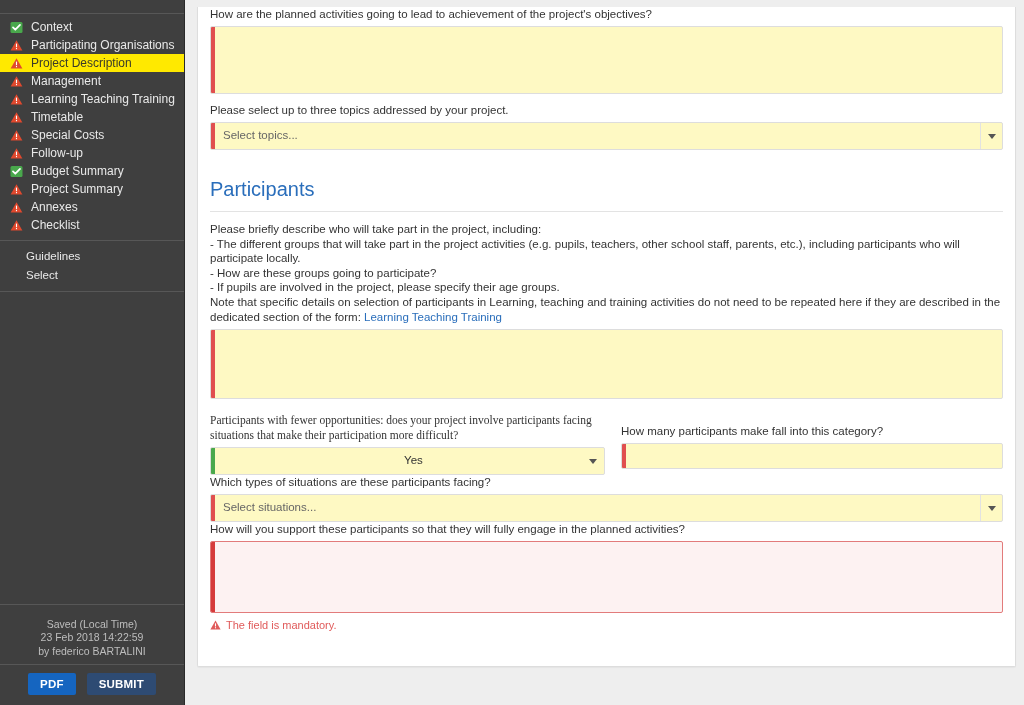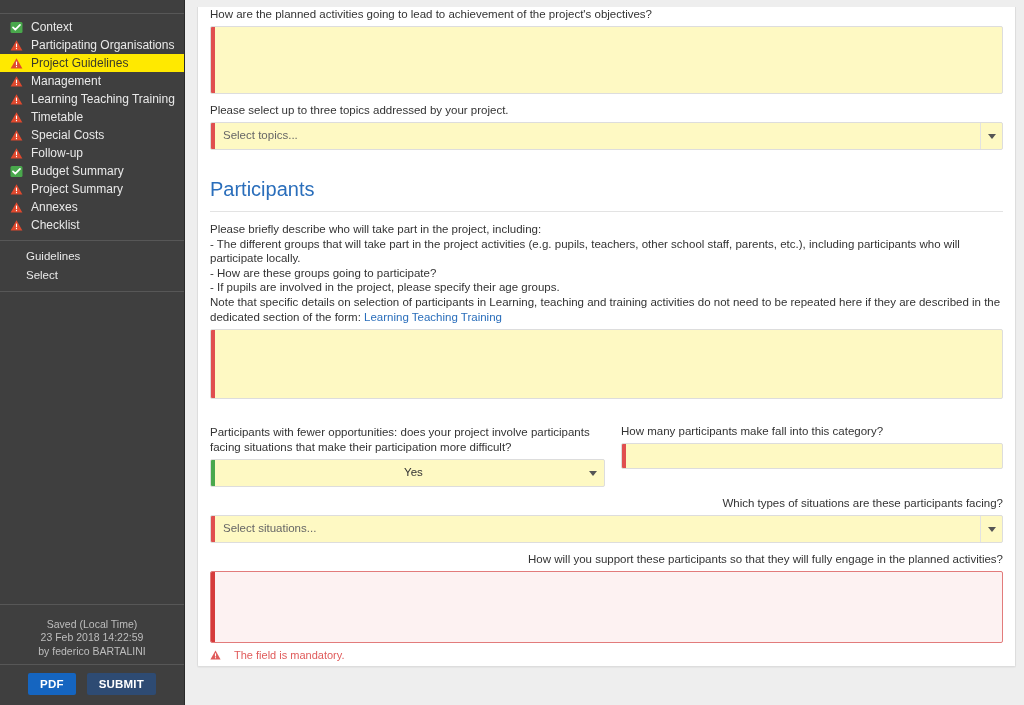--- a/index.html
+++ b/index.html
@@ -115,21 +115,21 @@
     height: 660px;
     box-shadow: 0 1px 1px rgba(0,0,0,.04);
   }
 
   .q-label {
     font-size: 11.5px;
     color: #333333;
     line-height: 15px;
     margin: 9px 0 4px 0;
   }
-  .q-label.tight { margin-top: 9px; text-align: right; }
+  .q-label.tight { margin-top: 0; }
   .hint-block {
     font-size: 11.5px;
     color: #333333;
     line-height: 14.6px;
     margin: 10px 0 5px 0;
   }
   .hint-block .ln { display: block; }
   a.inline-link { color: #2a6ebb; text-decoration: none; }
 
   
@@ -200,21 +200,21 @@
   .col-a { width: 395px; flex: 0 0 395px; }
   .col-b { flex: 1 1 auto; }
   .two-line-label { min-height: 30px; }
 
   .err-msg {
     color: #e05b5b;
     font-size: 11px;
     margin-top: 6px;
     display: flex;
     align-items: center;
-    gap: 13px;
+    gap: 5px;
   }
   .err-tri { display: block; }
   .spacer-bottom { height: 14px; }
 </style>
 </head>
 <body>
 
 <div class="app">
 
   <aside class="sidebar">
@@ -235,21 +235,21 @@
             <rect x="5.95" y="9" width="1.1" height="1.2" fill="#ffffff"></rect>
           </svg>
           <span>Participating Organisations</span>
         </div>
         <div class="nav-item active">
           <svg class="nav-icon" viewBox="0 0 13 13">
             <path d="M6.5 1.2 L12.4 11.6 L0.6 11.6 Z" fill="#e0492e"></path>
             <rect x="5.95" y="4.6" width="1.1" height="3.6" fill="#ffffff"></rect>
             <rect x="5.95" y="9" width="1.1" height="1.2" fill="#ffffff"></rect>
           </svg>
-          <span>Project Guidelines</span>
+          <span>Project Description</span>
         </div>
         <div class="nav-item">
           <svg class="nav-icon" viewBox="0 0 13 13">
             <path d="M6.5 1.2 L12.4 11.6 L0.6 11.6 Z" fill="#e0492e"></path>
             <rect x="5.95" y="4.6" width="1.1" height="3.6" fill="#ffffff"></rect>
             <rect x="5.95" y="9" width="1.1" height="1.2" fill="#ffffff"></rect>
           </svg>
           <span>Management</span>
         </div>
         <div class="nav-item">
@@ -360,21 +360,21 @@
         <span class="ln">-  The different groups that will take part in the project activities (e.g. pupils, teachers, other school staff, parents, etc.), including participants who will participate locally.</span>
         <span class="ln">-  How are these groups going to participate?</span>
         <span class="ln">-  If pupils are involved in the project, please specify their age groups.</span>
         <span class="ln"><span>Note that specific details on selection of participants in Learning, teaching and training activities do not need to be repeated here if they are described in the dedicated section of the form: </span><a class="inline-link" href="#">Learning Teaching Training</a></span>
       </div>
 
       <div class="field textarea-big"></div>
 
       <div class="row2">
         <div class="col-a">
-          <div class="q-label two-line-label" style="margin-top:16px;">Participants with fewer opportunities: does your project involve participants facing situations that make their participation more difficult?</div>
+          <div class="q-label two-line-label" style="margin-top:4px;font-family:Liberation Serif, serif;">Participants with fewer opportunities: does your project involve participants facing situations that make their participation more difficult?</div>
           <div class="field ok">
             <div class="select-box valued">Yes</div>
             <div class="caret-btn" style="border-left:none;">
               <span class="caret"></span>
             </div>
           </div>
         </div>
         <div class="col-b">
           <div class="q-label two-line-label" style="margin-top:0;padding-top:15px;">How many participants make fall into this category?</div>
           <div class="field input-line"></div>

